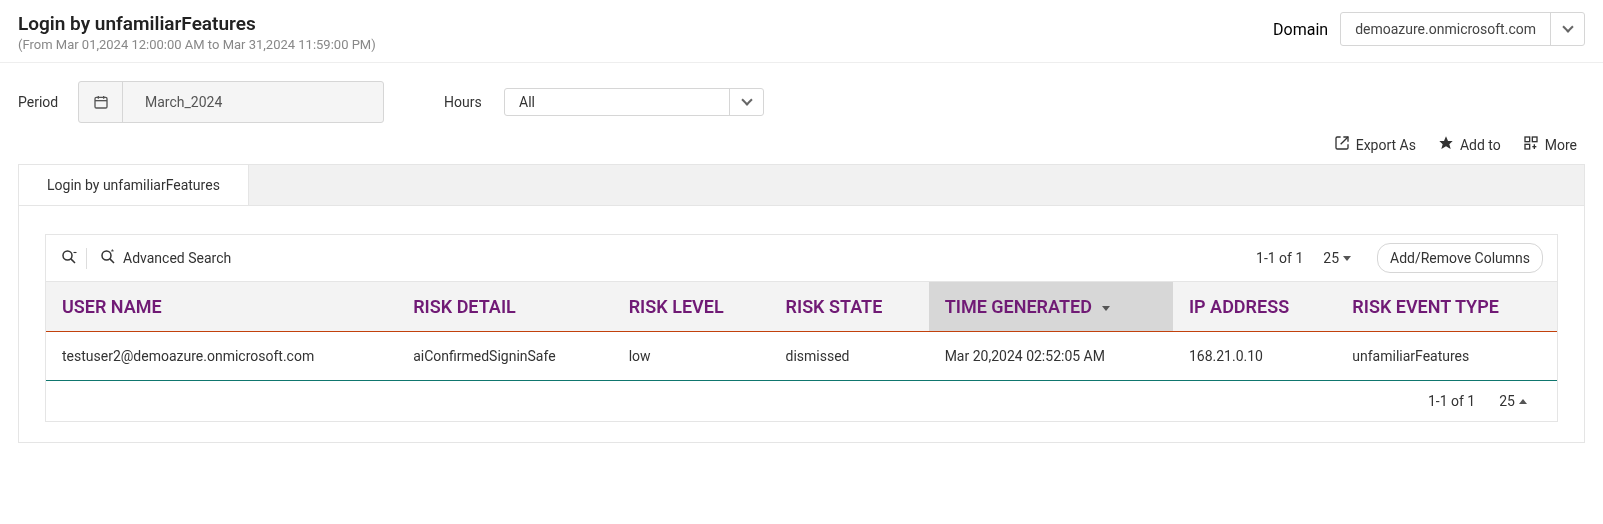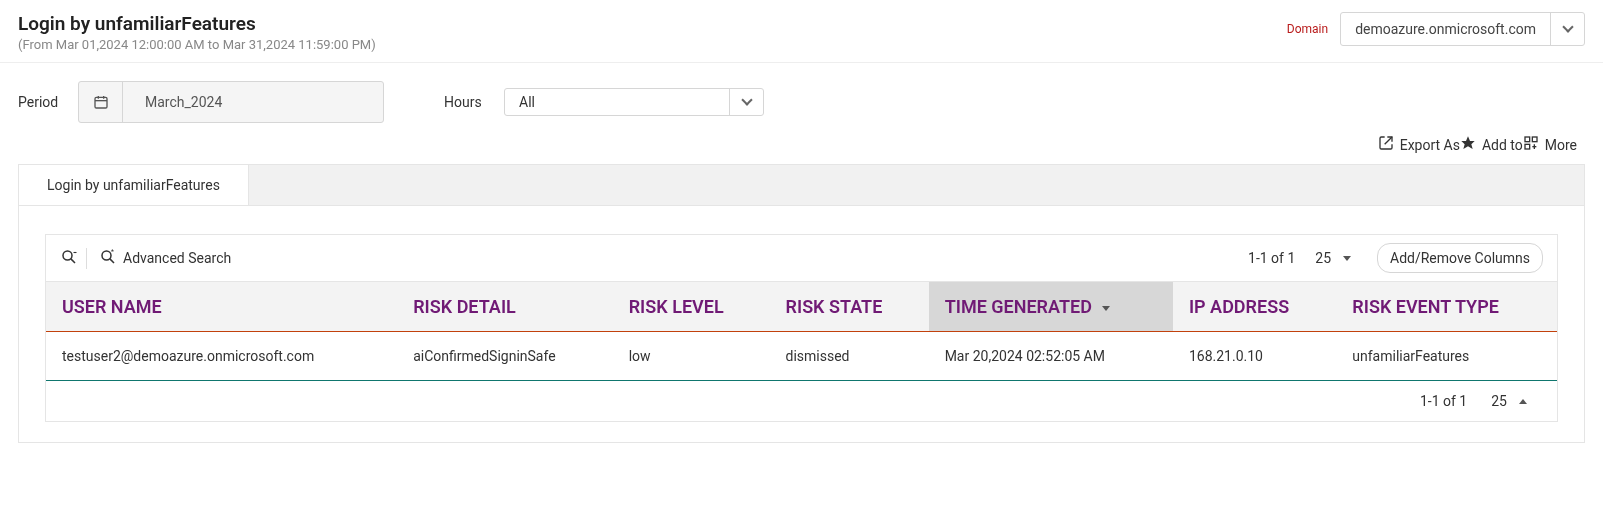--- a/index.html
+++ b/index.html
@@ -28,22 +28,22 @@
   .page-subtitle {
     font-size: 13px;
     color: #888;
   }
   .domain-block {
     display: flex;
     align-items: center;
     gap: 12px;
   }
   .domain-label {
-    font-size: 12px;
-    color: #b91c1c;
+    font-size: 16px;
+    color: #000000;
     margin-left: 10px;
   }
   .domain-select {
     display: flex;
     border: 1px solid #d6d6d6;
     border-radius: 3px;
     height: 34px;
     align-items: stretch;
     text-align: right;
   }
@@ -123,20 +123,21 @@
     width: 34px;
     border-left: 1px solid #d6d6d6;
     display: flex;
     align-items: center;
     justify-content: center;
     color: #666;
   }
   .actions-bar {
     display: flex;
     justify-content: flex-end;
+    gap: 22px;
     padding: 4px 26px 10px 18px;
   }
   .action-item {
     display: flex;
     align-items: center;
     gap: 6px;
     color: #333;
     cursor: pointer;
     font-size: 14px;
   }
@@ -187,21 +188,21 @@
     color: #333;
   }
   .search-spacer { flex: 1; }
   .pager-text {
     color: #333;
     margin-right: 8px;
   }
   .page-size {
     display: flex;
     align-items: center;
-    gap: 12px;
+    gap: 4px;
     cursor: pointer;
     margin-right: 14px;
     color: #333;
   }
   .columns-btn {
     border: 1px solid #d6d6d6;
     padding: 6px 12px;
     border-radius: 13px;
     cursor: pointer;
     color: #333;

